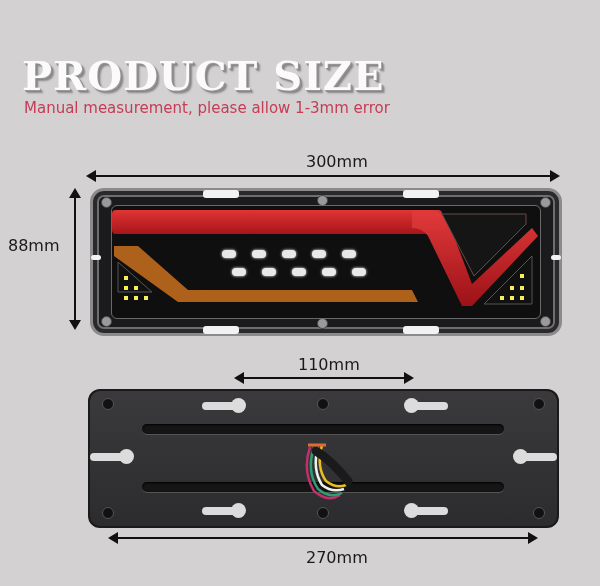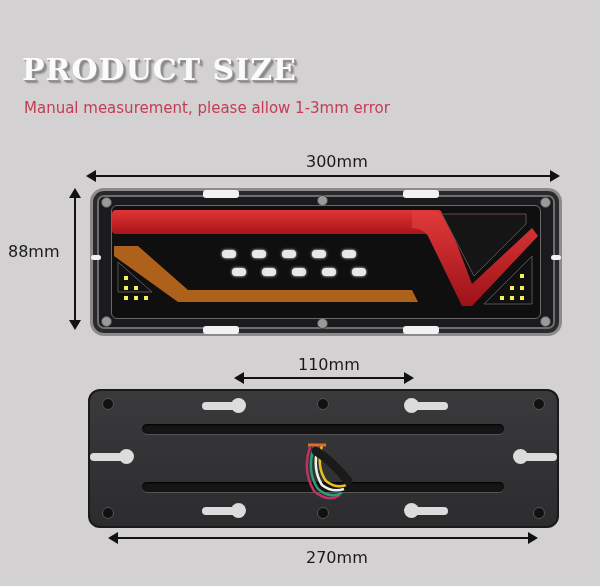--- a/index.html
+++ b/index.html
@@ -1,17 +1,17 @@
 <!DOCTYPE html>
 <html><head>
 <meta charset="utf-8">
 <style>
   html, body { margin:0; padding:0; }
   body { width:600px; height:586px; background:#d3d1d2; position:relative; overflow:hidden; font-family:"DejaVu Sans", sans-serif; }
-  .title { position:absolute; left:22px; top:52px; font-family:"DejaVu Serif", serif; font-weight:bold; font-size:30px; color:#fbfbfb; letter-spacing:1px;
+  .title { position:absolute; left:22px; top:52px; font-family:"DejaVu Serif", serif; font-weight:bold; font-size:40px; color:#fbfbfb; letter-spacing:1px;
     text-shadow: 1px 1px 0 #9a9798, 2px 2px 0 #8a8788, 3px 3px 2px rgba(0,0,0,0.35); }
   .subtitle { position:absolute; left:24px; top:99px; font-size:15px; color:#c63c55; }
   .dim-label { position:absolute; font-size:16px; color:#1a1a1a; }
   .arrow-h { position:absolute; height:2px; background:#111; }
   .arrow-h::before, .arrow-h::after { content:""; position:absolute; top:-5px; border-top:6px solid transparent; border-bottom:6px solid transparent; }
   .arrow-h::before { left:-2px; border-right:10px solid #111; }
   .arrow-h::after { right:-2px; border-left:10px solid #111; }
   .arrow-v { position:absolute; width:2px; background:#111; }
   .arrow-v::before, .arrow-v::after { content:""; position:absolute; left:-5px; border-left:6px solid transparent; border-right:6px solid transparent; }
   .arrow-v::before { top:-2px; border-bottom:10px solid #111; }
@@ -39,21 +39,21 @@
 </style>
 </head>
 <body>
 
 <div class="title">PRODUCT SIZE</div>
 <div class="subtitle">Manual measurement, please allow 1-3mm error</div>
 
 <div class="dim-label" style="left:306px;top:152px;">300mm</div>
 <div class="arrow-h" style="left:88px;top:175px;width:470px;"></div>
 
-<div class="dim-label" style="left:8px;top:242px;">88mm</div>
+<div class="dim-label" style="left:8px;top:236px;">88mm</div>
 <div class="arrow-v" style="left:74px;top:190px;height:138px;"></div>
 
 <div class="lamp">
   <div class="tab" style="left:110px;top:-1px;width:36px;height:8px;"></div>
   <div class="tab" style="left:310px;top:-1px;width:36px;height:8px;"></div>
   <div class="tab" style="left:110px;bottom:-1px;width:36px;height:8px;"></div>
   <div class="tab" style="left:310px;bottom:-1px;width:36px;height:8px;"></div>
   <div class="tab" style="left:-2px;top:64px;width:10px;height:5px;"></div>
   <div class="tab" style="right:-2px;top:64px;width:10px;height:5px;"></div>
   <div class="screw" style="left:8px;top:6px;"></div>

